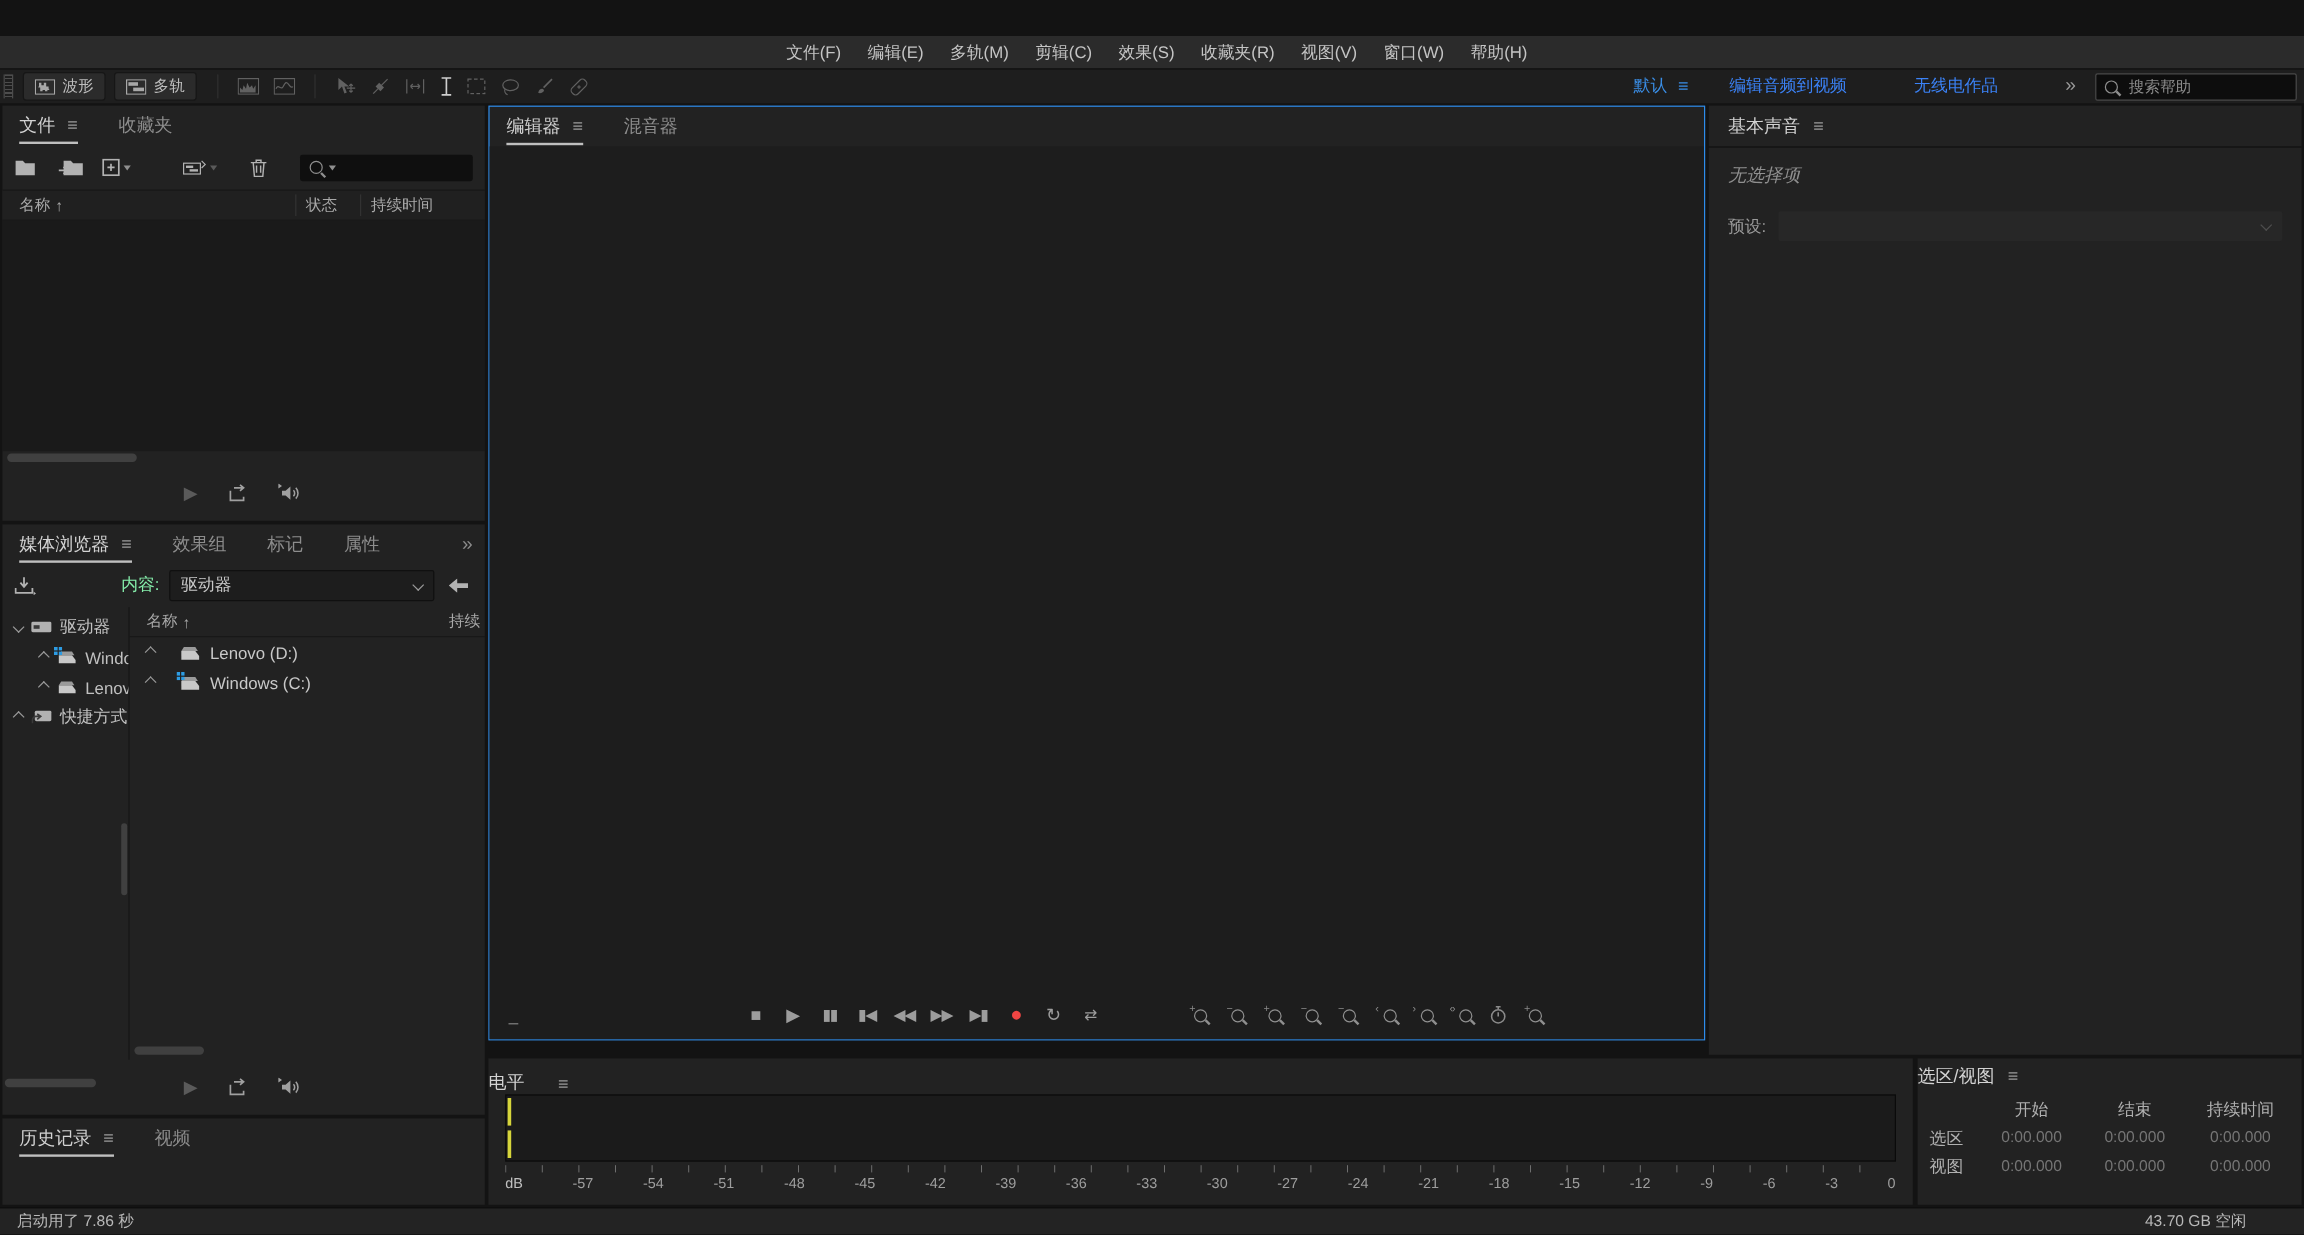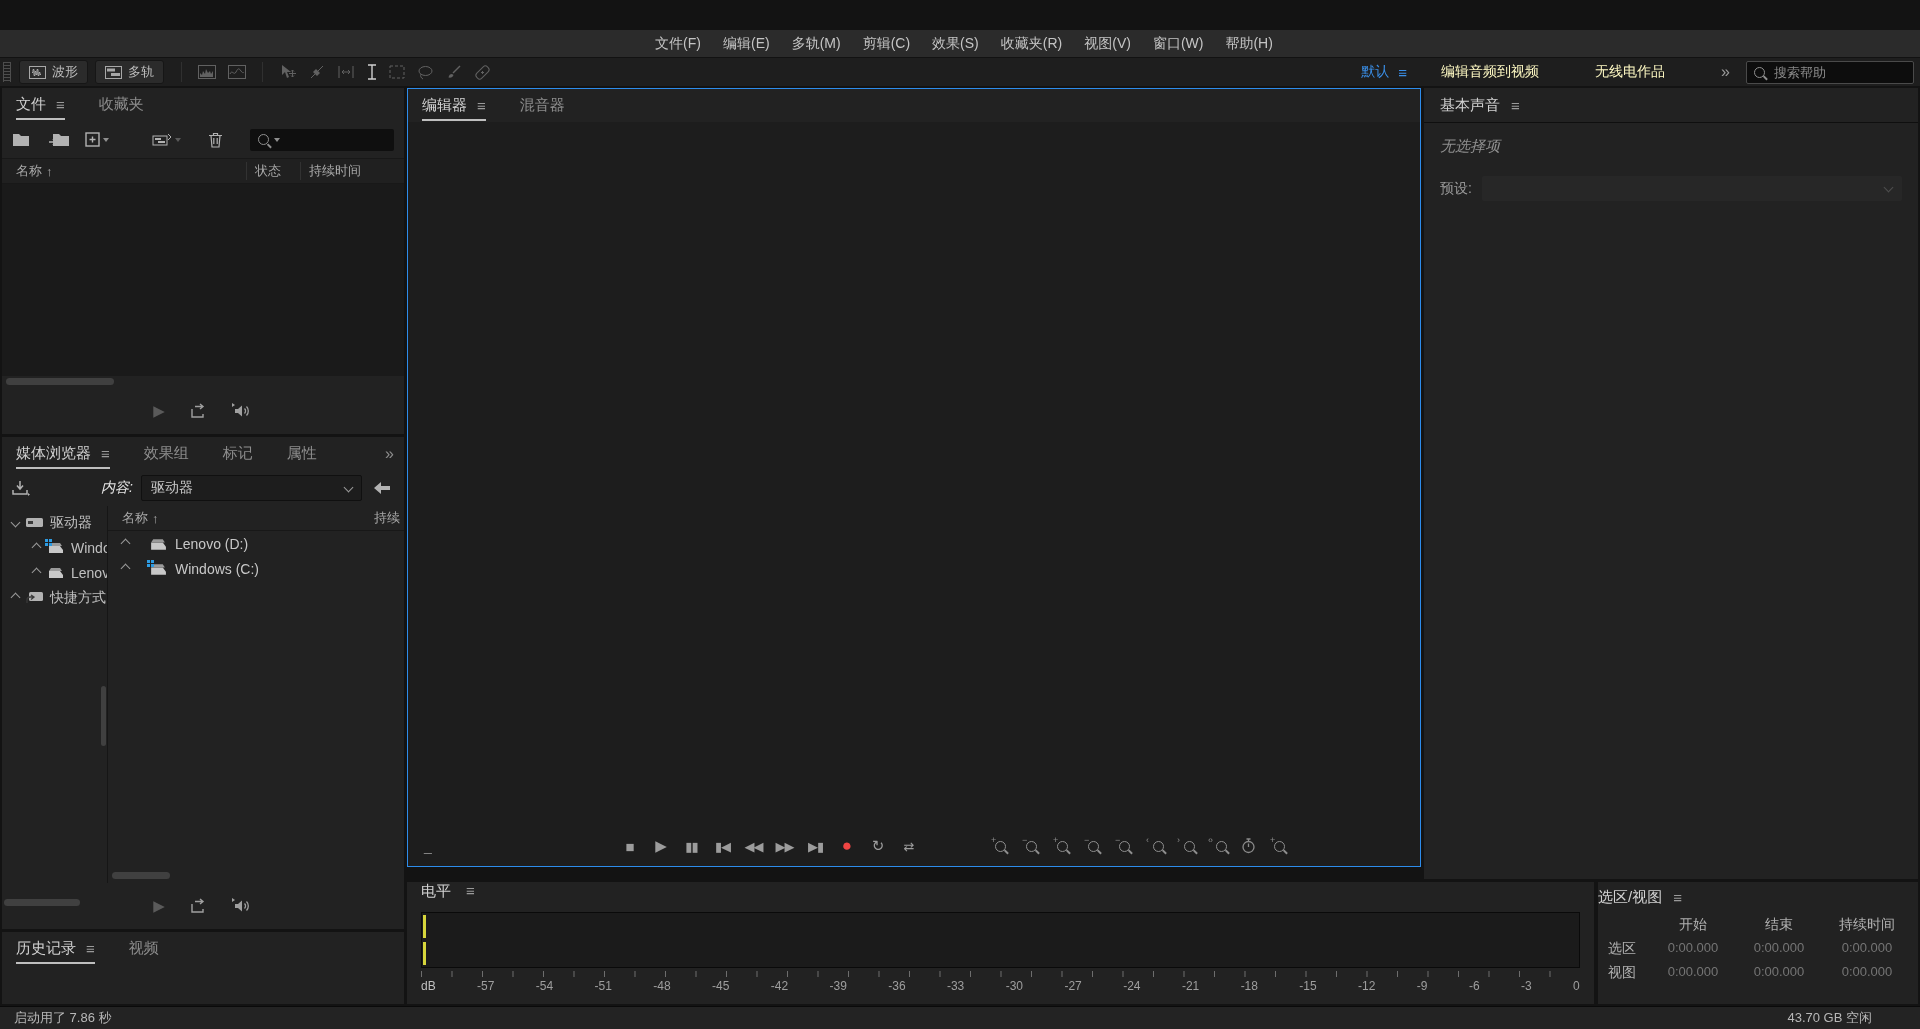--- a/index.html
+++ b/index.html
@@ -32,21 +32,21 @@
   .grip{width:6px;height:20px;margin:0 8px 0 3px;
         background:repeating-linear-gradient(to bottom,#4d4d4d 0 1px,transparent 1px 3px);
         border-left:1px solid #4d4d4d;border-right:1px solid #4d4d4d;background-clip:content-box;}
   .tb-btn{display:flex;align-items:center;gap:6px;height:22px;padding:0 9px;margin-right:7px;
           background:#2b2b2b;border:1px solid #161616;border-radius:3px;font-size:13px;color:#bdbdbd;}
   .tb-sep{width:1px;height:20px;background:#303030;margin:0 10px;}
   .tool-ic{color:#616161;margin:0 6px;}
   .tool-ic.active{color:#cfcfcf;}
   .ws{margin-left:auto;display:flex;align-items:center;}
   .ws-active{color:#3a8ee6;font-size:14px;display:flex;align-items:center;gap:9px;margin-right:34px;}
-  .ws-tab{color:#fef9c3;font-size:14px;margin-right:56px;}
+  .ws-tab{color:#3b82f6;font-size:14px;margin-right:56px;}
   .ws-overflow{color:#9a9a9a;font-size:16px;margin-right:16px;}
   .searchbox{width:152px;height:21px;background:#0d0d0d;border:1px solid#4a4a4a;border-radius:2px;
              display:flex;align-items:center;padding:0 7px;gap:7px;margin-right:6px;}
   .searchbox input{flex:1;background:transparent;border:none;outline:none;color:#bbb;font-size:13px;
                    font-family:inherit;min-width:0;}
   .searchbox input::placeholder{color:#8b8b8b;}
   .lens{position:relative;width:9px;height:9px;border:1.5px solid #8f8f8f;border-radius:50%;flex:none;}
   .lens::after{content:"";position:absolute;width:5px;height:1.5px;background:#8f8f8f;right:-4px;bottom:-2px;transform:rotate(45deg);}
 
   
@@ -74,21 +74,21 @@
            border-bottom:1px solid #181818;font-size:13px;color:#a8a8a8;flex:none;}
   .ch-name{flex:1;padding-left:14px;display:flex;gap:4px;align-items:center;}
   .ch-cell{border-left:1px solid #323232;padding-left:8px;box-sizing:border-box;}
   .listarea{flex:1;background:#1a1a1a;position:relative;}
   .hscroll{height:12px;position:relative;flex:none;}
   .pfooter{height:46px;display:flex;align-items:center;justify-content:center;gap:24px;flex:none;position:relative;}
 
   
   #media-panel{left:2px;top:437px;width:402px;height:492px;}
   .browrow{height:36px;display:flex;align-items:center;padding:0 10px;flex:none;gap:8px;}
-  .ctlabel{color:#e5e5e5;font-size:14px;margin-left:62px;font-style:italic;}
+  .ctlabel{color:#86efac;font-size:14px;margin-left:62px;}
   .dropdown{flex:1;height:24px;background:#1d1d1d;border:1px solid #101010;border-radius:2px;
             display:flex;align-items:center;padding:0 9px;font-size:14px;color:#c8c8c8;gap:6px;}
   .dropdown .chev{margin-left:auto;color:#9a9a9a;margin-bottom:2px;}
   .split{flex:1;display:flex;min-height:0;}
   .tree{width:106px;border-right:1px solid #161616;position:relative;padding-top:4px;box-sizing:border-box;flex:none;}
   .trow{height:25px;display:flex;align-items:center;gap:7px;font-size:14px;color:#c0c0c0;
         overflow:hidden;white-space:nowrap;padding-left:10px;}
   .trow .chev{color:#9a9a9a;}
   .trow.indent{padding-left:31px;}
   .mlist{flex:1;display:flex;flex-direction:column;min-width:0;}
@@ -135,21 +135,21 @@
   
   #sv-panel{left:1598px;top:882px;width:320px;height:122px;}
   .sv-head{height:30px;display:flex;align-items:center;gap:11px;font-size:15px;color:#d2d2d2;flex:none;}
   .sv-grid{display:grid;grid-template-columns:52px 86px 86px 90px;row-gap:6px;padding-top:4px;}
   .sv-colh{text-align:center;color:#b0b0b0;font-size:14px;}
   .sv-rowlab{color:#b0b0b0;font-size:14px;padding-left:10px;}
   .sv-val{text-align:center;color:#757575;font-size:13px;}
 
   
   #levels-panel{left:407px;top:882px;width:1187px;height:122px;}
-  .lv-head{height:30px;display:flex;align-items:flex-start;gap:15px;padding-left:14px;font-size:15px;color:#d2d2d2;flex:none;}
+  .lv-head{height:30px;display:flex;align-items:flex-end;gap:28px;font-size:15px;color:#d2d2d2;flex:none;}
   .meter{margin:0 14px;height:52px;background:#1b1b1b;border:1px solid #0a0a0a;display:flex;flex-direction:column;gap:2px;padding:1px;}
   .channel{flex:1;position:relative;}
   .channel::before{content:"";position:absolute;left:0;top:1px;bottom:1px;width:3px;background:#d6d53b;}
   .lv-ticks{margin:3px 14px 0;height:6px;
             background-image:linear-gradient(to right,#6e6e6e 1px,transparent 1px);
             background-size:calc(100%/38) 100%;}
   .lv-labels{margin:2px 14px 0;display:flex;justify-content:space-between;font-size:12px;color:#9e9e9e;}
   .lv-label:first-child{color:#c0c0c0;}
 
   

